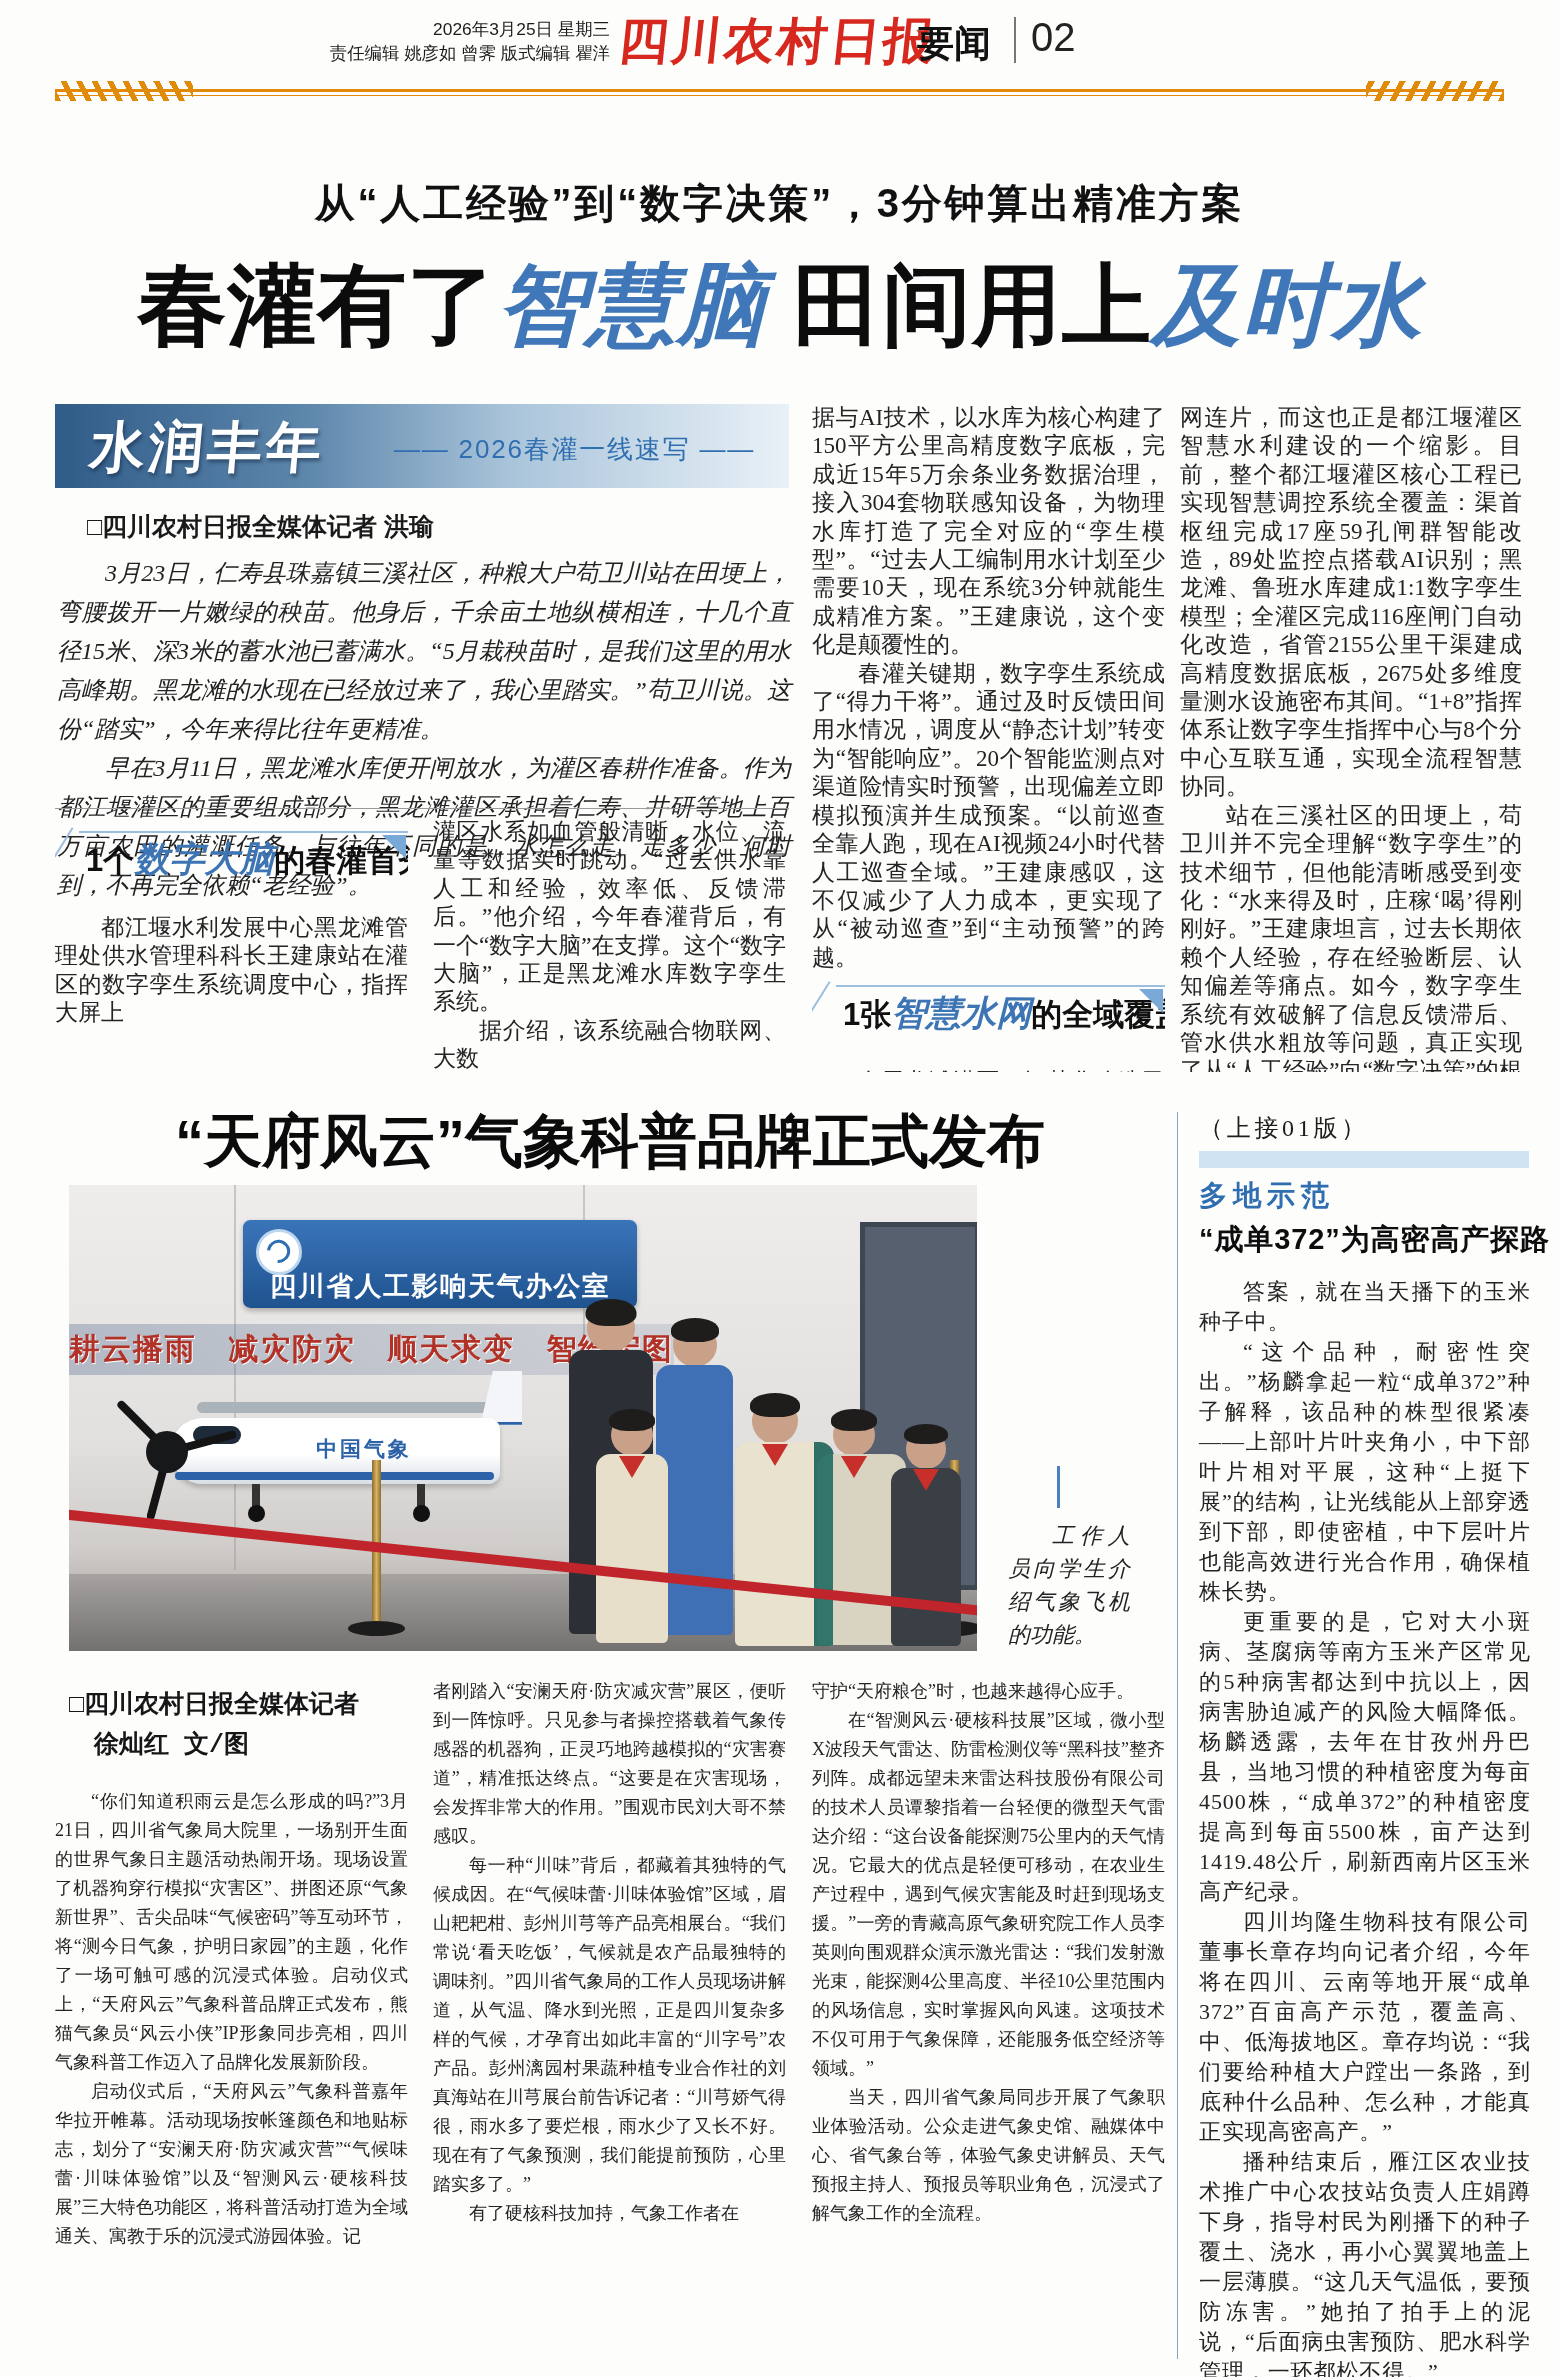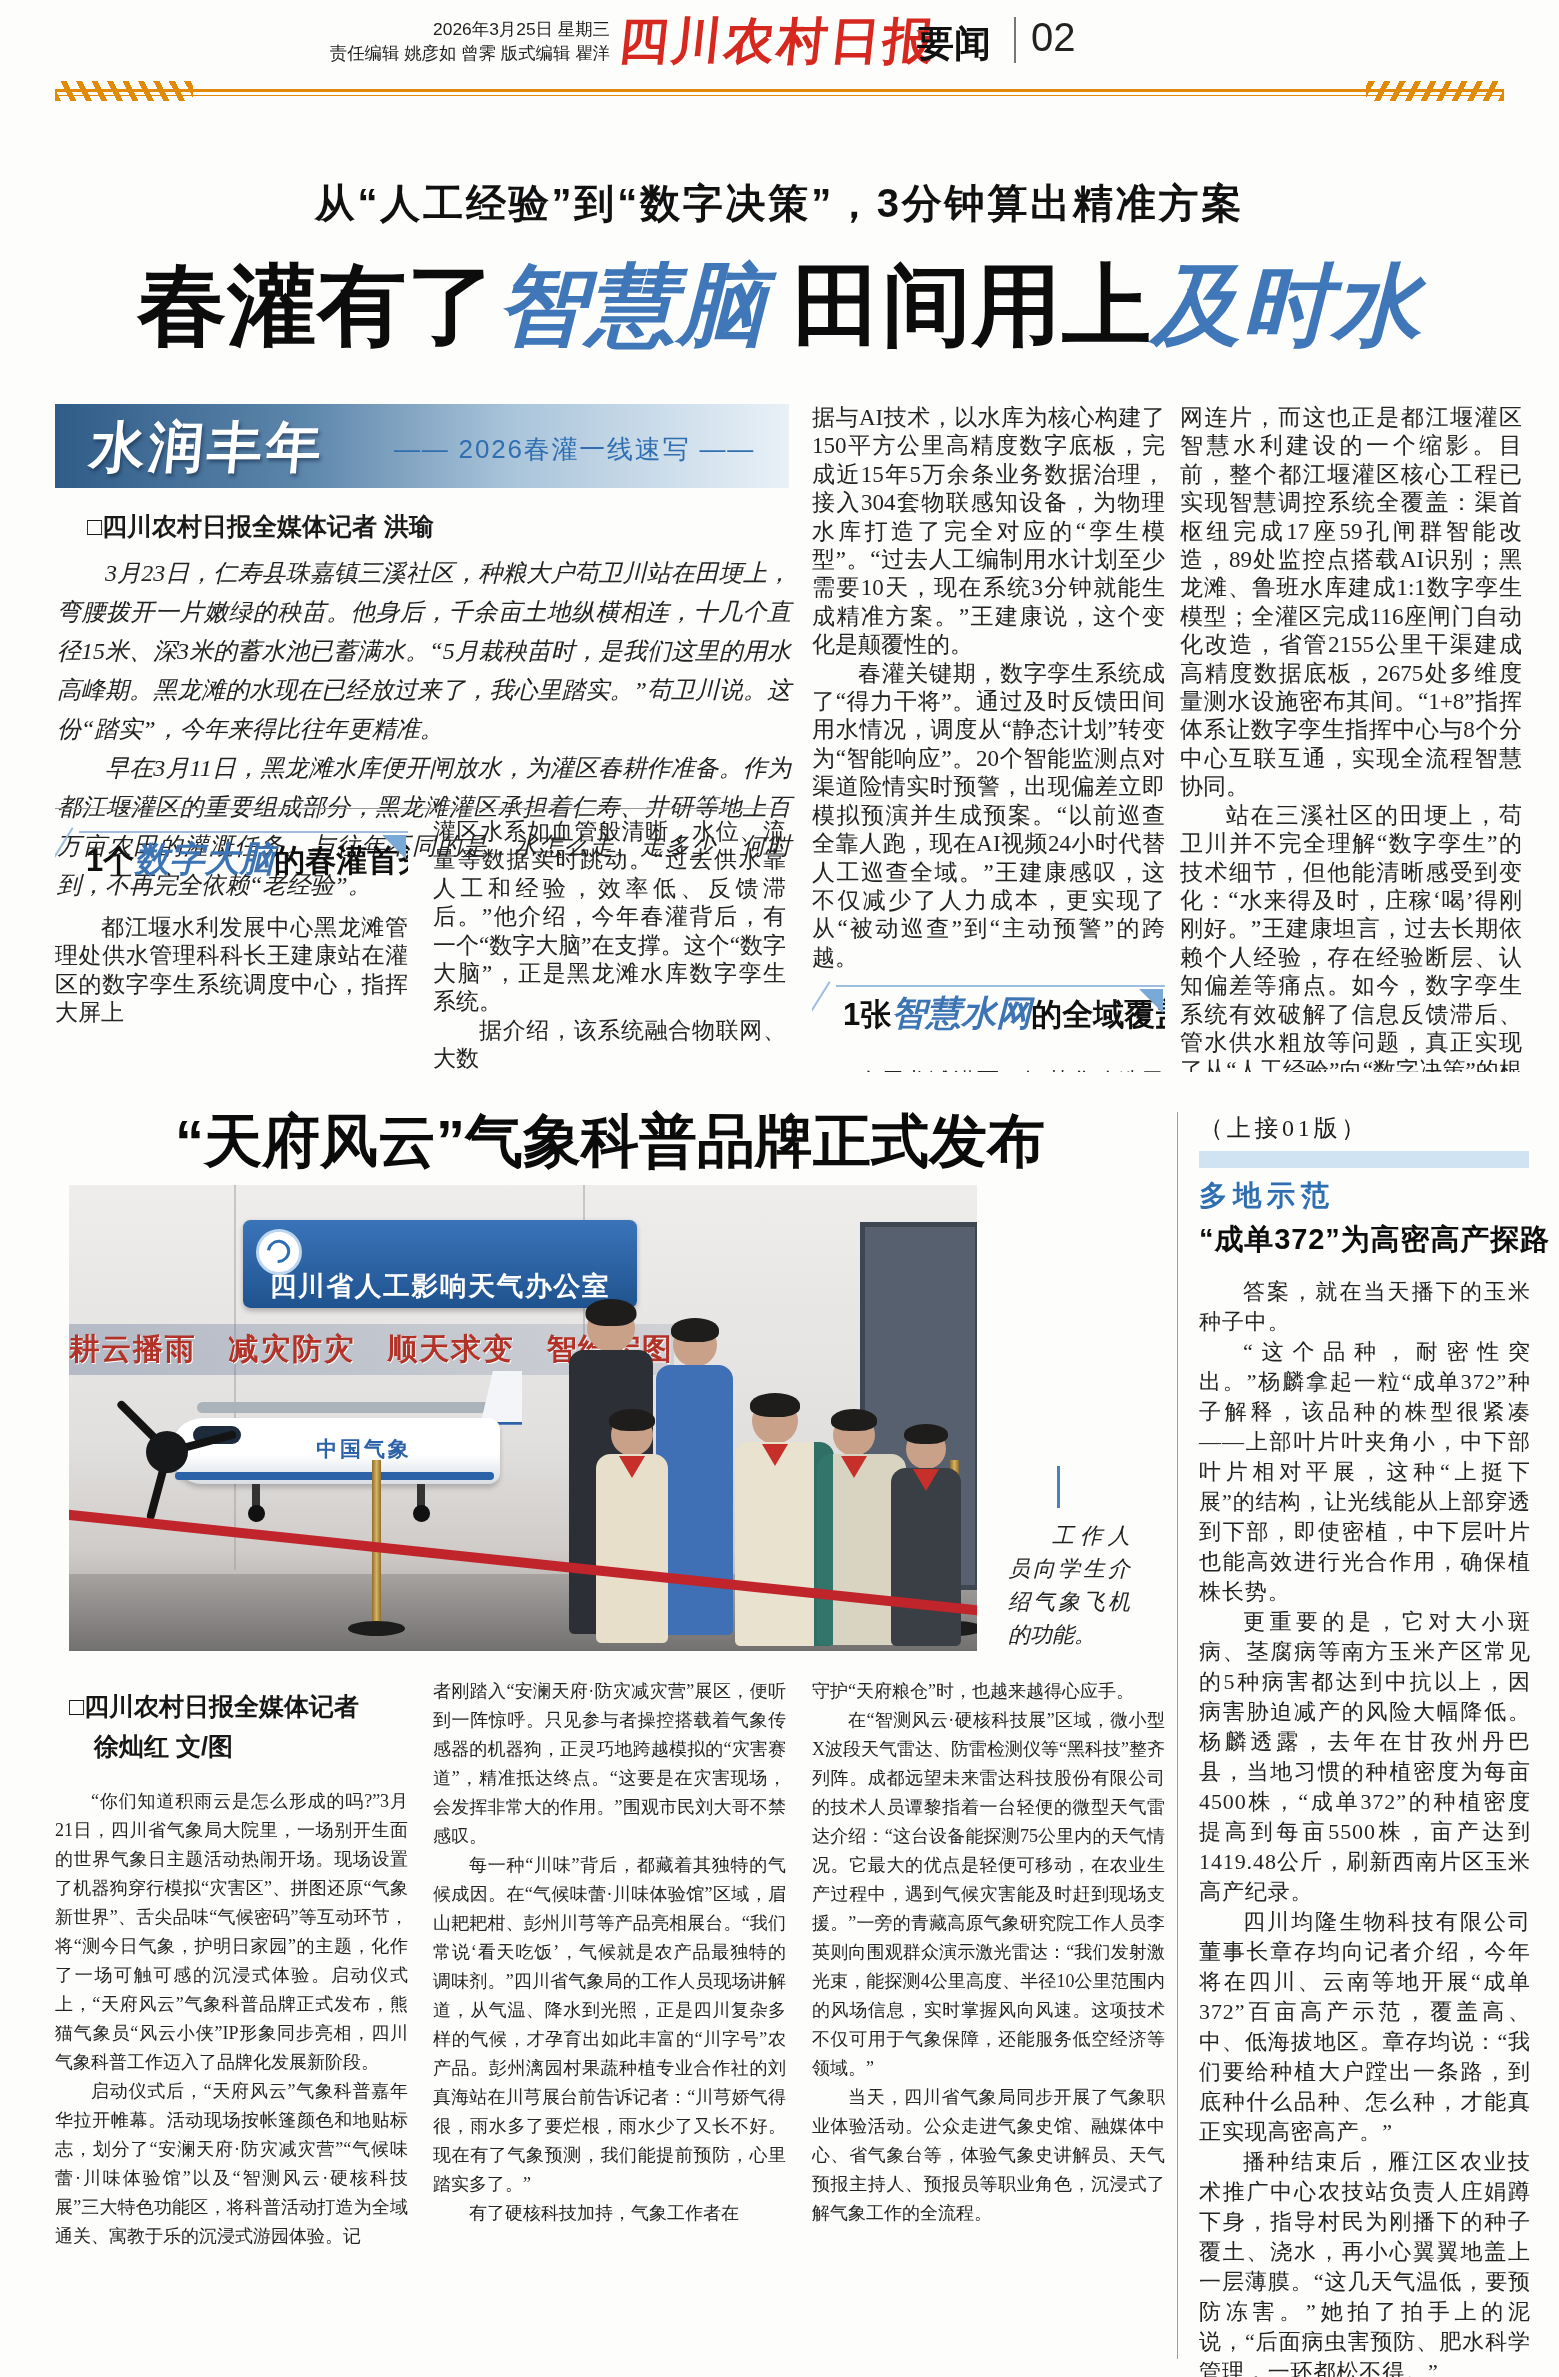--- a/index.html
+++ b/index.html
@@ -100,21 +100,21 @@
   .fig{position:absolute;}
   .fig-head{position:absolute;left:50%;transform:translateX(-50%);top:0;border-radius:50%;background:#c9a088;}
   .fig-hair{position:absolute;left:50%;transform:translateX(-50%);top:-5.5px;border-radius:50% 50% 40% 40%;background:#1f1d1c;}
   .fig-body{position:absolute;left:0;border-radius:14.7px 14.7px 5.5px 5.5px;}
   .fig-scarf{position:absolute;left:50%;transform:translateX(-50%);width:0;height:0;
              border-left:13px solid transparent;border-right:13px solid transparent;border-top:22px solid #c62f2a;}
   .caption-line{position:absolute;left:1057px;top:1466px;width:2.8px;height:42px;background:#4a7fc0;}
   .caption{position:absolute;left:1004px;top:1515px;width:130px;font-size:22px;line-height:33px;
            font-style:italic;color:#222;text-align:justify;}
   .caption p{margin:4px;text-indent:2em;}
-  .byline2{position:absolute;left:69px;top:1686px;width:358px;font-family:Liberation Sans, sans-serif;
+  .byline2{position:absolute;left:69px;top:1686px;width:358px;font-family:Liberation Mono, monospace;
            font-weight:bold;font-size:25px;line-height:40px;color:#161616;}
   .a2col{position:absolute;font-size:18px;line-height:29px;text-align:justify;color:#242424;overflow:hidden;}
   .a2col p{margin:0;}
   .a2col p.ind{text-indent:2em;}
   .a2c1{left:55px;top:1787px;width:353px;height:567px;}
   .a2c2{left:433px;top:1677px;width:353px;height:677px;}
   .a2c3{left:812px;top:1677px;width:353px;height:677px;}
   
   .sidebar{position:absolute;left:1177px;top:1112px;width:362px;height:1247px;border-left:1.8px solid #7ba6cf;
            padding-left:21px;box-sizing:border-box;}

